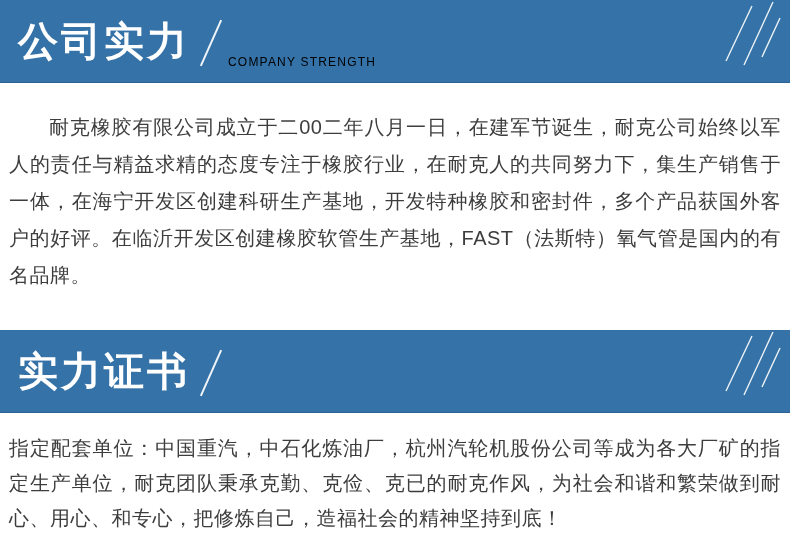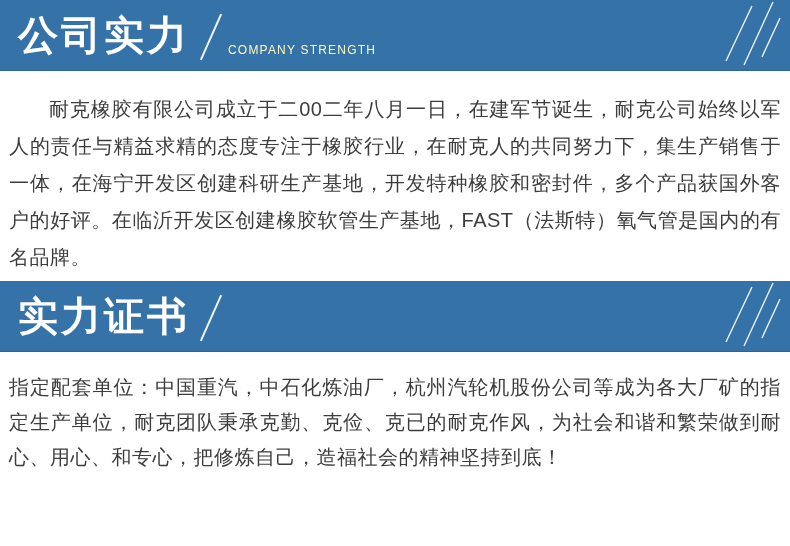--- a/index.html
+++ b/index.html
@@ -6,21 +6,21 @@
   html, body { width: 790px; }
   body {
     width: 790px;
     height: 546px;
     background: #ffffff;
     font-family: "Liberation Sans", "DejaVu Sans", sans-serif;
     overflow: hidden;
   }
   .banner {
     position: relative;
-    height: 71px;
+    height: 83px;
     background: #3572a7;
     display: flex;
     align-items: center;
     padding: 0 0 0 18px;
     border-bottom: 1px solid #2d6294;
   }
   .banner-title {
     font-size: 40px;
     font-weight: 700;
     color: #ffffff;
@@ -30,39 +30,39 @@
   }
   .banner-slash {
     width: 2px;
     height: 50px;
     background: rgba(255,255,255,0.92);
     transform: rotate(24deg);
     margin: 4px 16px 0 20px;
     flex: 0 0 auto;
   }
   .banner-subtitle {
-    color: #fef9c3;
+    color: #000000;
     font-size: 12px;
     letter-spacing: 1.2px;
     align-self: flex-end;
     margin-bottom: 13px;
     white-space: nowrap;
   }
   .banner-lines {
     position: absolute;
     right: 6px;
     top: 0;
     height: 71px;
     width: 62px;
   }
   .text-section {
     padding: 0 9px;
     color: #3d3d3d;
   }
-  .text-section.strength { margin-top: 20px; }
+  .text-section.strength { margin-top: 26px; }
   .text-section.strength p {
     font-size: 20px;
     line-height: 37px;
     text-align: justify;
     text-indent: 2em;
     letter-spacing: 0.5px;
   }
   .text-section.certificate { margin-top: 18px; }
   .text-section.certificate p {
     font-size: 20px;
@@ -82,21 +82,21 @@
     <line x1="4" y1="61" x2="30" y2="6" stroke="#ffffff" stroke-width="1.4" opacity="0.9"></line>
     <line x1="22" y1="65" x2="51" y2="2" stroke="#ffffff" stroke-width="1.4" opacity="0.9"></line>
     <line x1="40" y1="57" x2="58" y2="18" stroke="#ffffff" stroke-width="1.4" opacity="0.9"></line>
   </svg>
 </div>
 
 <div class="text-section strength">
   <p>耐克橡胶有限公司成立于二00二年八月一日，在建军节诞生，耐克公司始终以军人的责任与精益求精的态度专注于橡胶行业，在耐克人的共同努力下，集生产销售于一体，在海宁开发区创建科研生产基地，开发特种橡胶和密封件，多个产品获国外客户的好评。在临沂开发区创建橡胶软管生产基地，FAST（法斯特）氧气管是国内的有名品牌。</p>
 </div>
 
-<div class="banner" style="margin-top: 5px; align-items: center;">
+<div class="banner" style="margin-top: 36px; align-items: center;">
   <span class="banner-title">实力证书</span>
   <span class="banner-slash"></span>
   <svg class="banner-lines" viewBox="0 0 62 71" xmlns="http://www.w3.org/2000/svg">
     <line x1="4" y1="61" x2="30" y2="6" stroke="#ffffff" stroke-width="1.4" opacity="0.9"></line>
     <line x1="22" y1="65" x2="51" y2="2" stroke="#ffffff" stroke-width="1.4" opacity="0.9"></line>
     <line x1="40" y1="57" x2="58" y2="18" stroke="#ffffff" stroke-width="1.4" opacity="0.9"></line>
   </svg>
 </div>
 
 <div class="text-section certificate">

